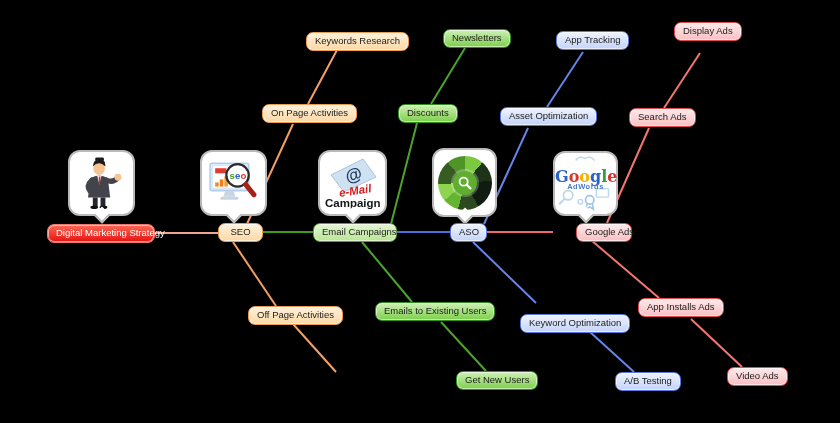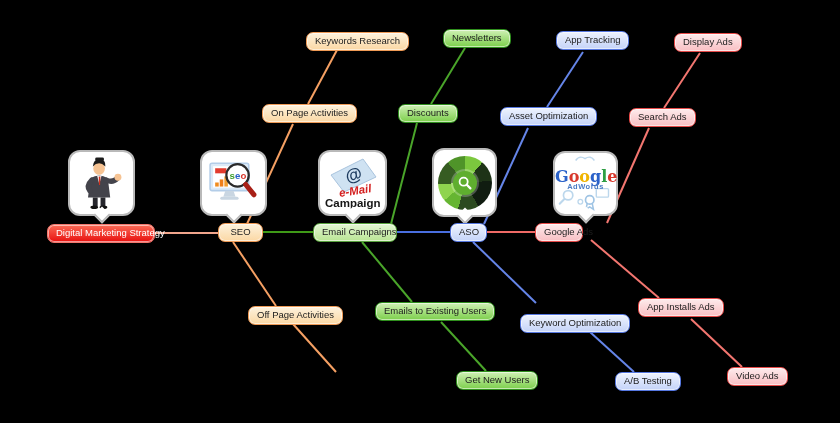--- a/index.html
+++ b/index.html
@@ -154,34 +154,34 @@
       </svg>
       <div class="google-text"><span class="g-blue">G</span><span class="g-red">o</span><span class="g-yellow">o</span><span class="g-blue">g</span><span class="g-green">l</span><span class="g-red">e</span></div>
       <div class="google-sub">AdWords</div>
     </div>
   </div>
 
   <div class="pill root" style="left:47px;top:224px;width:108px;box-sizing:border-box;">Digital Marketing Strategy</div>
   <div class="pill orange" style="left:218px;top:223px;width:45px;box-sizing:border-box;">SEO</div>
   <div class="pill green-main" style="left:313px;top:223px;width:84px;box-sizing:border-box;">Email Campaigns</div>
   <div class="pill blue" style="left:450px;top:223px;width:37px;box-sizing:border-box;">ASO</div>
-  <div class="pill pink" style="left:535px;top:223px;width:48px;box-sizing:border-box;">Google Ads</div>
+  <div class="pill pink" style="left:576px;top:223px;width:56px;box-sizing:border-box;">Google Ads</div>
 
   <div class="pill orange" style="left:306px;top:32px;">Keywords Research</div>
   <div class="pill orange" style="left:262px;top:104px;">On Page Activities</div>
   <div class="pill orange" style="left:248px;top:306px;">Off Page Activities</div>
 
   <div class="pill green-sub" style="left:443px;top:29px;">Newsletters</div>
   <div class="pill green-sub" style="left:398px;top:104px;">Discounts</div>
   <div class="pill green-sub" style="left:375px;top:302px;">Emails to Existing Users</div>
   <div class="pill green-sub" style="left:456px;top:371px;">Get New Users</div>
 
   <div class="pill blue" style="left:556px;top:31px;">App Tracking</div>
   <div class="pill blue" style="left:500px;top:107px;">Asset Optimization</div>
   <div class="pill blue" style="left:520px;top:314px;">Keyword Optimization</div>
   <div class="pill blue" style="left:615px;top:372px;">A/B Testing</div>
 
-  <div class="pill pink" style="left:674px;top:33px;">Display Ads</div>
+  <div class="pill pink" style="left:674px;top:22px;">Display Ads</div>
   <div class="pill pink" style="left:629px;top:108px;">Search Ads</div>
   <div class="pill pink" style="left:638px;top:298px;">App Installs Ads</div>
   <div class="pill pink" style="left:727px;top:367px;">Video Ads</div>
 
 </div>
 
 </body></html>

